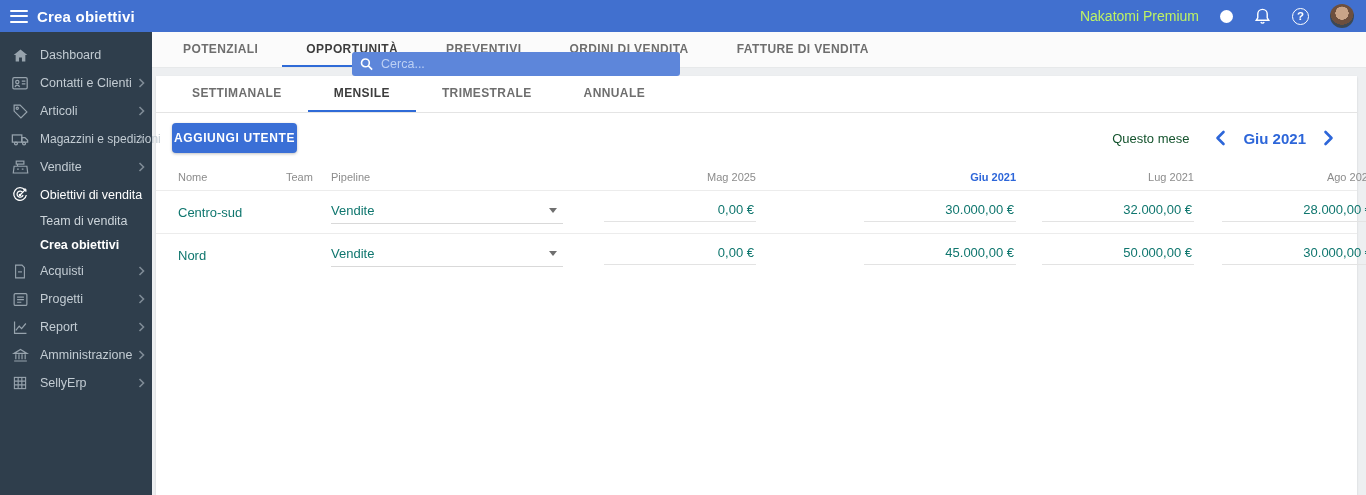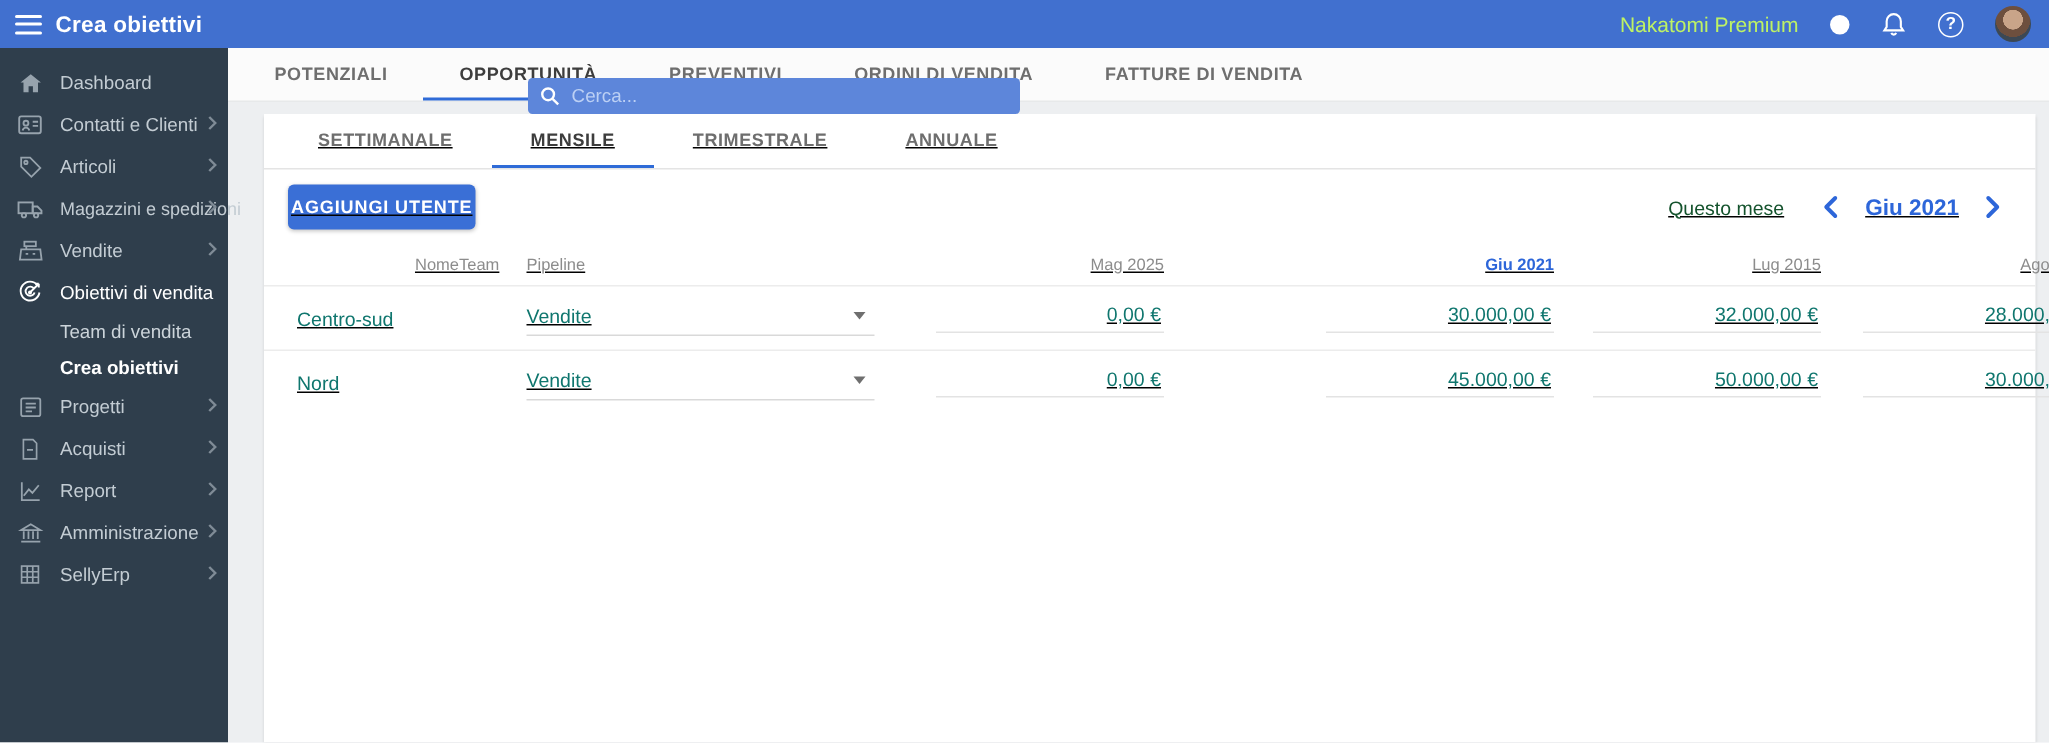--- a/index.html
+++ b/index.html
@@ -35,37 +35,37 @@
   .nav-sub .nav-label { color:#ccd4da; font-size:12.5px; }
   .nav-sub.active .nav-label { color:#fff; font-weight:bold; }
   .caret-down { width:0; height:0; border-left:4px solid transparent; border-right:4px solid transparent; border-top:4px solid #8родни; border-top-color:#8b97a2; }
 
   
   .tabbar { height:36px; background:#fbfbfb; display:flex; align-items:stretch; padding-left:7px; border-bottom:1px solid #e7e9ea; }
   .tab { display:flex; align-items:center; padding:0 24px; font-size:12px; font-weight:bold; letter-spacing:.4px; color:#6e6e6e; border-bottom:2px solid transparent; cursor:pointer; }
   .tab.active { color:#3d3d3d; border-bottom-color:#2f6bd7; }
 
   
-  .card { flex:1; margin:8px 9px 0 24px; background:#fff; box-shadow:0 1px 2px rgba(0,0,0,.12); display:flex; flex-direction:column; min-height:0;text-decoration:underline; }
+  .card { flex:1; margin:8px 9px 0 4px; background:#fff; box-shadow:0 1px 2px rgba(0,0,0,.12); display:flex; flex-direction:column; min-height:0; }
   .subtabs { height:37px; display:flex; align-items:stretch; padding-left:10px; border-bottom:1px solid #e4e4e4; }
   .subtabs .tab { padding:0 26px; }
 
   
   .toolbar { display:flex; align-items:center; padding:10px 14px 10px 16px; }
   .btn-primary { background:#3a6fd6; color:#fff; border:none; border-radius:4px; height:30px; padding:0 2px; font-size:12px; font-weight:bold; letter-spacing:.6px; font-family:"Liberation Sans", sans-serif; box-shadow:0 1px 3px rgba(0,0,0,.25); cursor:pointer; }
   .month-nav { margin-left:auto; display:flex; align-items:center; gap:17px; padding-right:8px; }
   .month-nav .period-label { color:#14532d; font-size:13px; margin-right:8px; }
   .month-nav .month-label { color:#2d66d9; font-size:15px; font-weight:bold; }
   .nav-arrow { cursor:pointer; display:flex; align-items:center; }
 
   
   .goal-table { display:flex; flex-direction:column; }
   .trow { display:grid; grid-template-columns:130px 45px 265px 160px 260px 178px 180px 60px auto; align-items:center; }
   .thead { height:27px; font-size:11px; color:#8c8c8c; }
-  .thead .c-name { padding-left:22px;text-align:right; }
+  .thead .c-name { padding-left:22px; }
   .thead .c-month { text-align:right; }
   .thead .c-month.active { color:#2d66d9; font-weight:bold; }
   .tbody-row { height:43px; border-top:1px solid #ececec; font-size:13px; color:#0f766e; }
   .tbody-row .c-name { padding-left:22px; }
   .pipeline-select { width:232px; display:flex; align-items:center; justify-content:space-between; border-bottom:1px solid #d9d9d9; padding:2px 6px 5px 0; cursor:pointer; }
   .select-caret { width:0; height:0; border-left:4.5px solid transparent; border-right:4.5px solid transparent; border-top:5px solid #6f6f6f; }
   .c-money { display:flex; justify-content:flex-end; }
   .money-field { display:inline-block; min-width:152px; text-align:right; border-bottom:1px solid #e3e3e3; padding:0 2px 4px 0; cursor:text; }
 </style>
 </head>
@@ -183,39 +183,39 @@
 
     <div class="nav-sub">
       <span class="nav-label">Team di vendita</span>
     </div>
     <div class="nav-sub active">
       <span class="nav-label">Crea obiettivi</span>
     </div>
 
     <div class="nav-item">
       <span class="nav-ic">
-          <svg width="17" height="17" viewBox="0 0 20 20" fill="none" stroke="#97a3ad" stroke-width="1.4">
-            <rect x="2.5" y="3" width="15" height="14" rx="1.5"></rect>
-            <path d="M6 7.2h8M6 10.2h8M6 13.2h5"></path>
-          </svg>
-        </span>
-      <span class="nav-label">Progetti</span>
-      <span class="chev"><svg width="7" height="10" viewBox="0 0 7 10" fill="none" stroke="#7f8b96" stroke-width="1.6">
-            <path d="M1.5 1l4 4-4 4"></path>
-          </svg></span>
-    </div>
-
-    <div class="nav-item">
-      <span class="nav-ic">
           <svg width="16" height="17" viewBox="0 0 20 20" fill="none" stroke="#97a3ad" stroke-width="1.4">
             <path d="M4.5 2h8l3 3v13h-11z"></path>
             <path d="M7.5 10.5h5"></path>
           </svg>
         </span>
       <span class="nav-label">Acquisti</span>
+      <span class="chev"><svg width="7" height="10" viewBox="0 0 7 10" fill="none" stroke="#7f8b96" stroke-width="1.6">
+            <path d="M1.5 1l4 4-4 4"></path>
+          </svg></span>
+    </div>
+
+    <div class="nav-item">
+      <span class="nav-ic">
+          <svg width="17" height="17" viewBox="0 0 20 20" fill="none" stroke="#97a3ad" stroke-width="1.4">
+            <rect x="2.5" y="3" width="15" height="14" rx="1.5"></rect>
+            <path d="M6 7.2h8M6 10.2h8M6 13.2h5"></path>
+          </svg>
+        </span>
+      <span class="nav-label">Progetti</span>
       <span class="chev"><svg width="7" height="10" viewBox="0 0 7 10" fill="none" stroke="#7f8b96" stroke-width="1.6">
             <path d="M1.5 1l4 4-4 4"></path>
           </svg></span>
     </div>
 
     <div class="nav-item">
       <span class="nav-ic">
           <svg width="17" height="17" viewBox="0 0 20 20" fill="none" stroke="#97a3ad" stroke-width="1.4">
             <path d="M3 3v14h14"></path>
             <path d="M4.5 13.5l4-5 2.8 2.8 5-6"></path>
@@ -291,21 +291,21 @@
         </div>
       </div>
 
       <div class="goal-table">
         <div class="trow thead">
           <div class="c-name">Nome</div>
           <div>Team</div>
           <div>Pipeline</div>
           <div class="c-month">Mag 2025</div>
           <div class="c-month active">Giu 2021</div>
-          <div class="c-month">Lug 2015</div>
+          <div class="c-month">Lug 2021</div>
           <div class="c-month">Ago 2021</div>
           <div></div>
             <div></div>
         </div>
 
         <div class="trow tbody-row">
           <div class="c-name">Centro-sud</div>
           <div></div>
           <div>
             <div class="pipeline-select">

